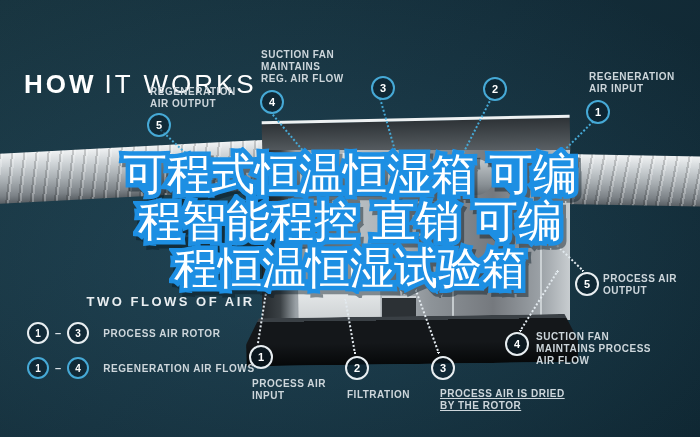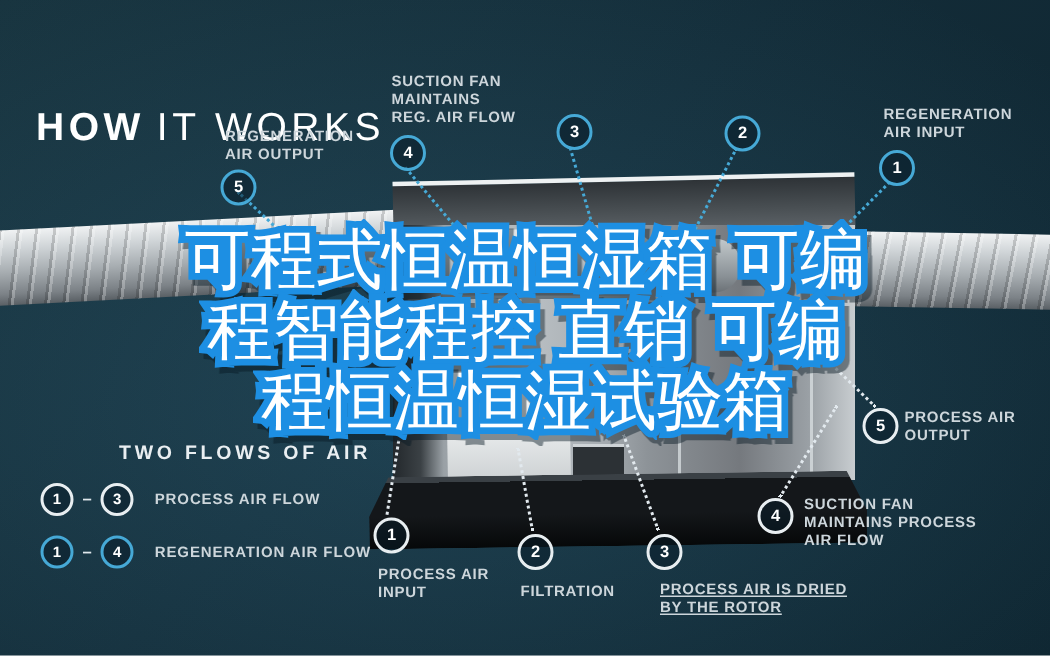--- a/index.html
+++ b/index.html
@@ -159,27 +159,27 @@
   <div class="c-circle white ci-p3">3</div>
   <div class="c-label lb-p3">PROCESS AIR IS DRIED
 BY THE ROTOR</div>
 
   <div class="legend">
     <div class="legend-heading">TWO FLOWS OF AIR</div>
     <div class="legend-row">
       <span class="c-circle white">1</span>
       <span class="legend-dash">–</span>
       <span class="c-circle white">3</span>
-      <span class="legend-label">PROCESS AIR FLOW</span>
+      <span class="legend-label">PROCESS AIR ROTOR</span>
     </div>
     <div class="legend-row">
       <span class="c-circle blue">1</span>
       <span class="legend-dash">–</span>
       <span class="c-circle blue">4</span>
-      <span class="legend-label">REGENERATION AIR FLOW</span>
+      <span class="legend-label">REGENERATION AIR FLOWS</span>
     </div>
   </div>
 
   <div class="overlay">
     <div class="zh-line">
       <span class="zh-stroke">可程式恒温恒湿箱 可编</span>
       <span class="zh-fill">可程式恒温恒湿箱 可编</span>
     </div>
     <div class="zh-line">
       <span class="zh-stroke">程智能程控 直销 可编</span>

